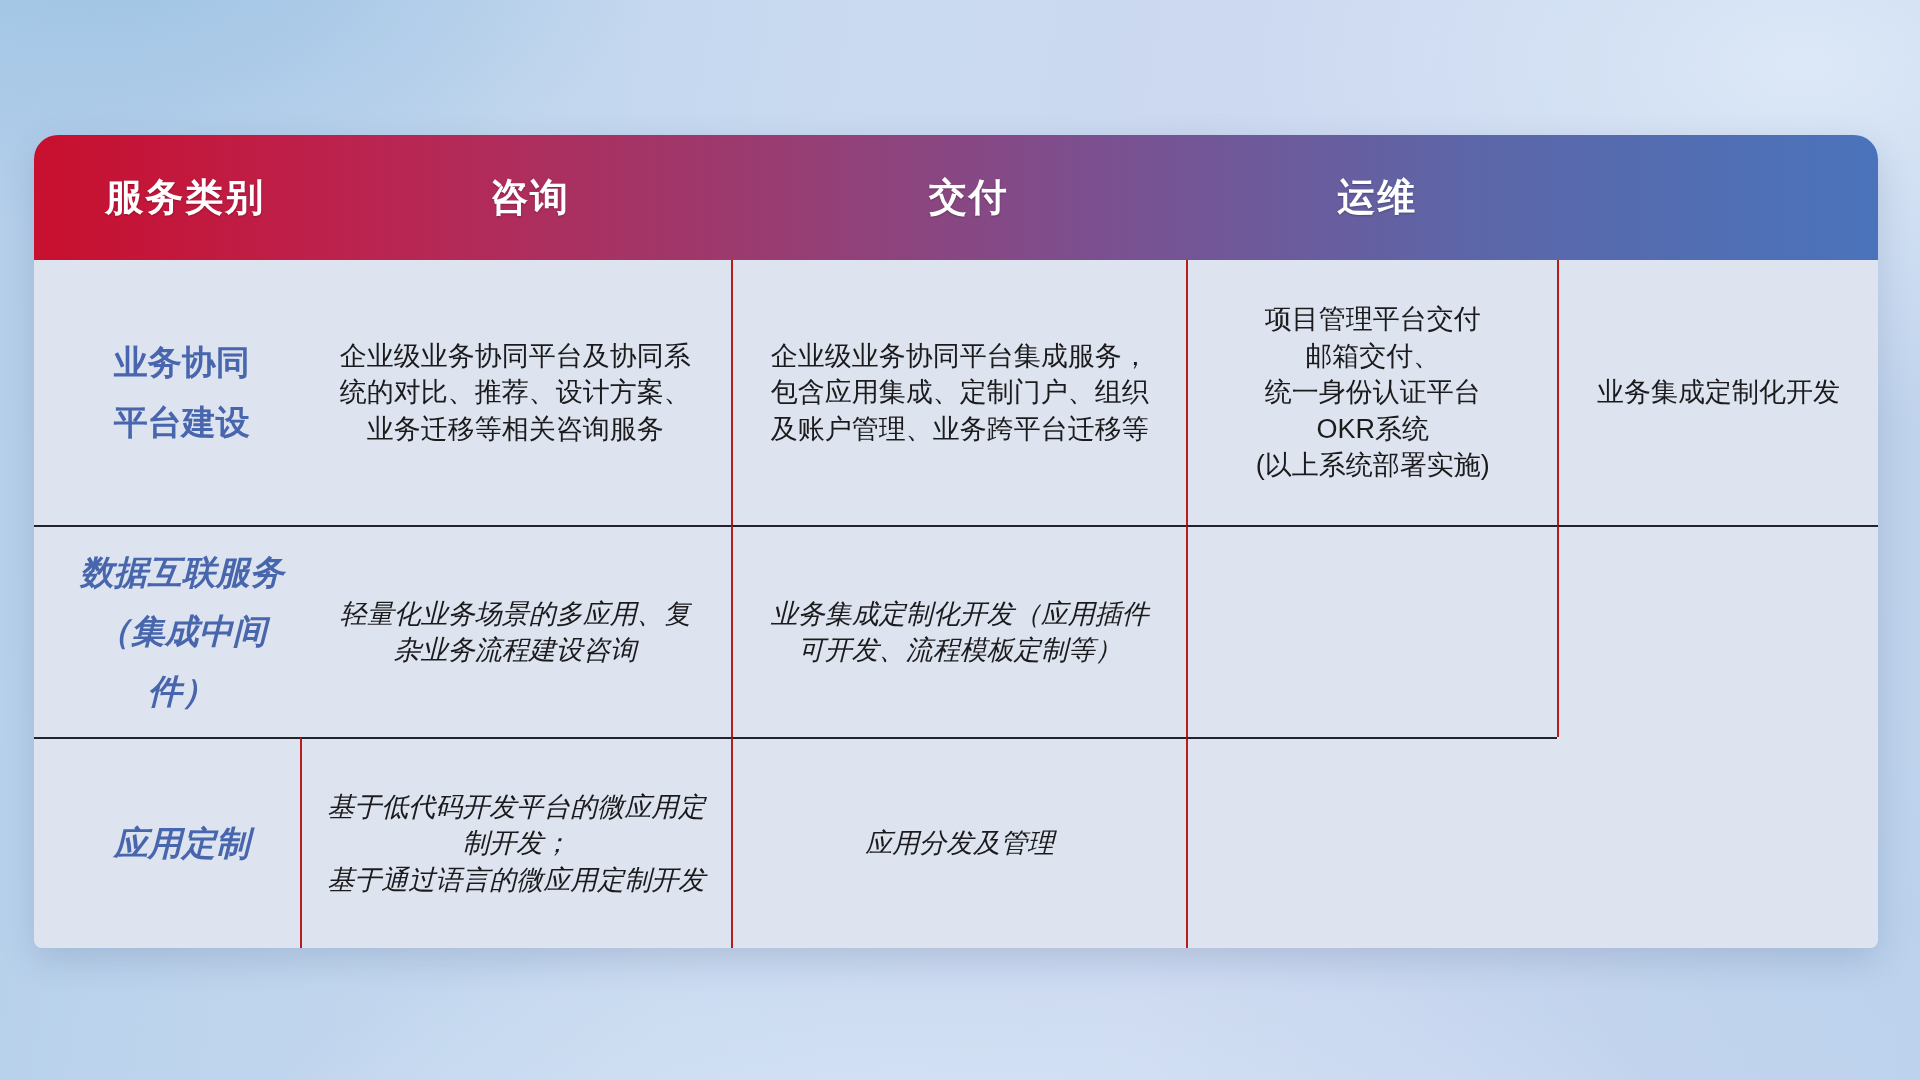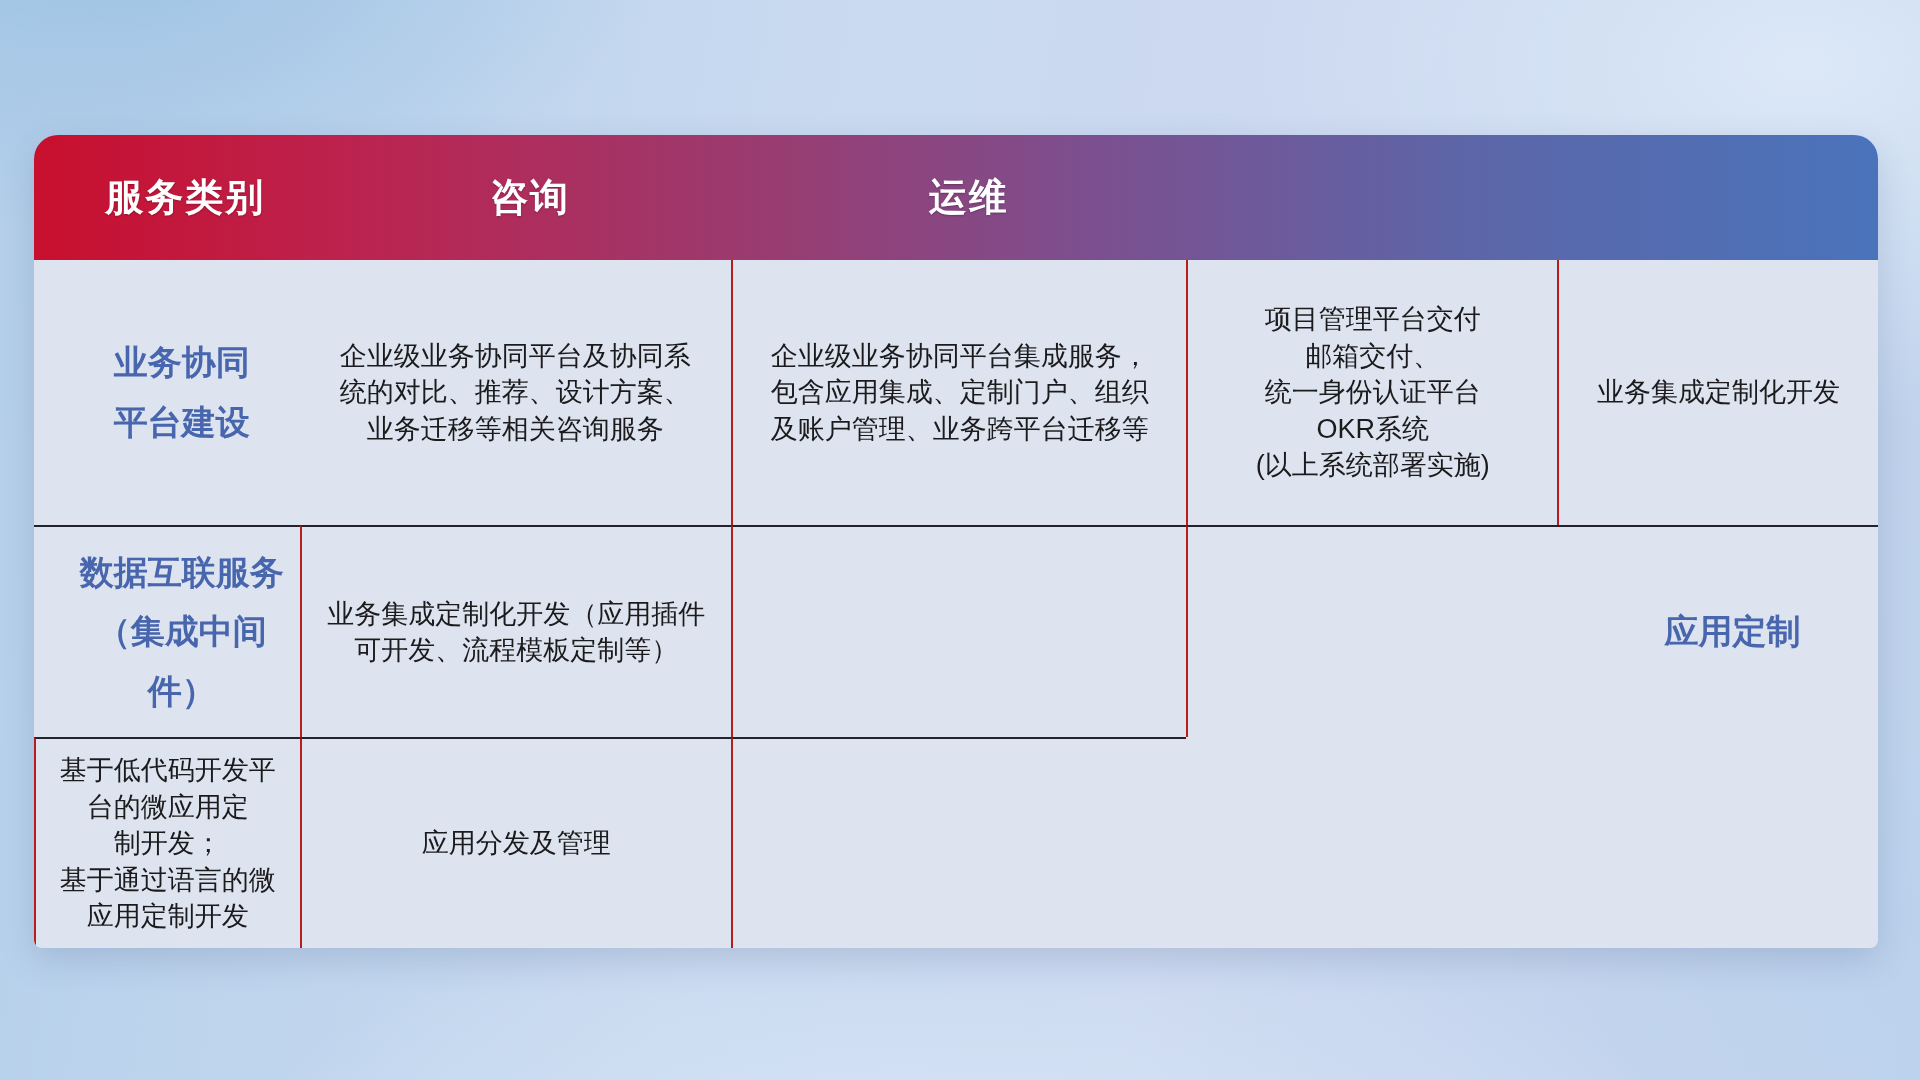--- a/index.html
+++ b/index.html
@@ -54,30 +54,31 @@
     line-height: 1.35;
   }
   .cell.cat {
     color: #4866ad;
     font-size: 34px;
     font-weight: bold;
     line-height: 1.75;
     padding-left: 44px;
   }
   .bl { border-left: 2px solid #b91c1c; }
-  .bt { border-top: 2px solid #23232e; }
+  .bt { border-top: 2px solid #23232e; font-style: italic; }
 </style>
 </head>
 <body>
 
 <div class="table-card">
 
   <div class="header-row">
     <div class="hcell">服务类别</div>
     <div class="hcell">咨询</div>
+    <div class="hcell">交付</div>
     <div class="hcell">运维</div>
   </div>
 
   <div class="body-grid">
 
     <div class="cell cat">业务协同
 平台建设</div>
     <div class="cell txt">企业级业务协同平台及协同系
 统的对比、推荐、设计方案、
 业务迁移等相关咨询服务</div>
@@ -86,20 +87,22 @@
 及账户管理、业务跨平台迁移等</div>
     <div class="cell txt bl">项目管理平台交付
 邮箱交付、
 统一身份认证平台
 OKR系统
 (以上系统部署实施)</div>
     <div class="cell txt bl">业务集成定制化开发</div>
 
     <div class="cell cat bt">数据互联服务
 （集成中间件）</div>
+    <div class="cell txt bt">轻量化业务场景的多应用、复
+杂业务流程建设咨询</div>
     <div class="cell txt bl bt">业务集成定制化开发（应用插件
 可开发、流程模板定制等）</div>
     <div class="cell txt bl bt"></div>
     <div class="cell txt bl bt"></div>
 
     <div class="cell cat bt">应用定制</div>
     <div class="cell txt bl bt">基于低代码开发平台的微应用定
 制开发；
 基于通过语言的微应用定制开发</div>
     <div class="cell txt bl bt">应用分发及管理</div>

